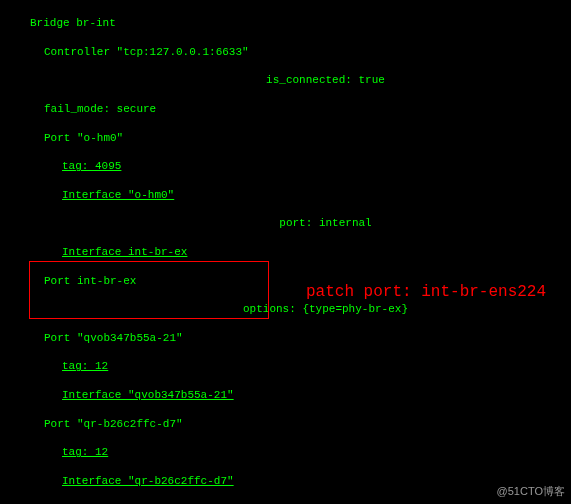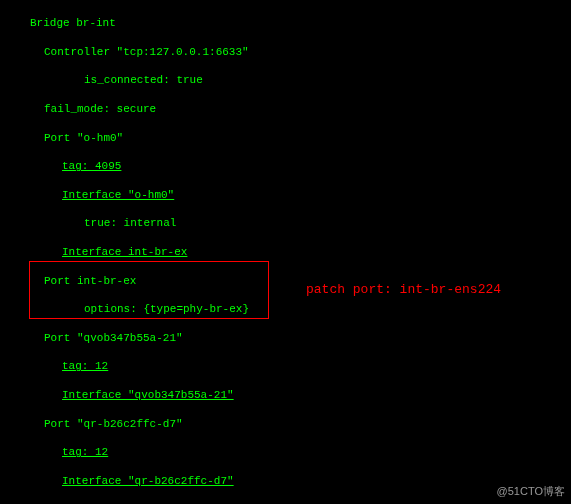--- a/index.html
+++ b/index.html
@@ -21,34 +21,34 @@
     .terminal {
       padding: 2px 4px;
       white-space: pre;
     }
     .line {
       display: block;
     }
     .indent-1 { padding-left: 26px; font-family: Liberation Mono, monospace; }
     .indent-2 { padding-left: 40px; }
     .indent-3 { padding-left: 58px; text-decoration: underline; }
-    .indent-4 { padding-left: 80px; }
+    .indent-4 { padding-left: 80px; text-align: center; }
     .highlight-box {
       position: absolute;
       border: 1px solid #ff0000;
       left: 29px;
       top: 261px;
       width: 240px;
       height: 58px;
       pointer-events: none;
     }
     .annotation {
       position: absolute;
       color: #ff0000;
-      font-size: 13px;
+      font-size: 16px;
       left: 306px;
       top: 282px;
     }
     .watermark {
       position: absolute;
       right: 6px;
       bottom: 6px;
       color: #999;
       font-size: 11px;
       font-family: sans-serif;
@@ -58,21 +58,21 @@
 <body>
 
 <div class="terminal">
 <span class="line indent-1">Bridge br-int</span>
 <span class="line indent-2">Controller "tcp:127.0.0.1:6633"</span>
 <span class="line indent-4">is_connected: true</span>
 <span class="line indent-2">fail_mode: secure</span>
 <span class="line indent-2">Port "o-hm0"</span>
 <span class="line indent-3">tag: 4095</span>
 <span class="line indent-3">Interface "o-hm0"</span>
-<span class="line indent-4">true: internal</span>
+<span class="line indent-4">port: internal</span>
 <span class="line indent-3">Interface int-br-ex</span>
 <span class="line indent-2">Port int-br-ex</span>
 <span class="line indent-4">options: {type=phy-br-ex}</span>
 <span class="line indent-2">Port "qvob347b55a-21"</span>
 <span class="line indent-3">tag: 12</span>
 <span class="line indent-3">Interface "qvob347b55a-21"</span>
 <span class="line indent-2">Port "qr-b26c2ffc-d7"</span>
 <span class="line indent-3">tag: 12</span>
 <span class="line indent-3">Interface "qr-b26c2ffc-d7"</span>
 

